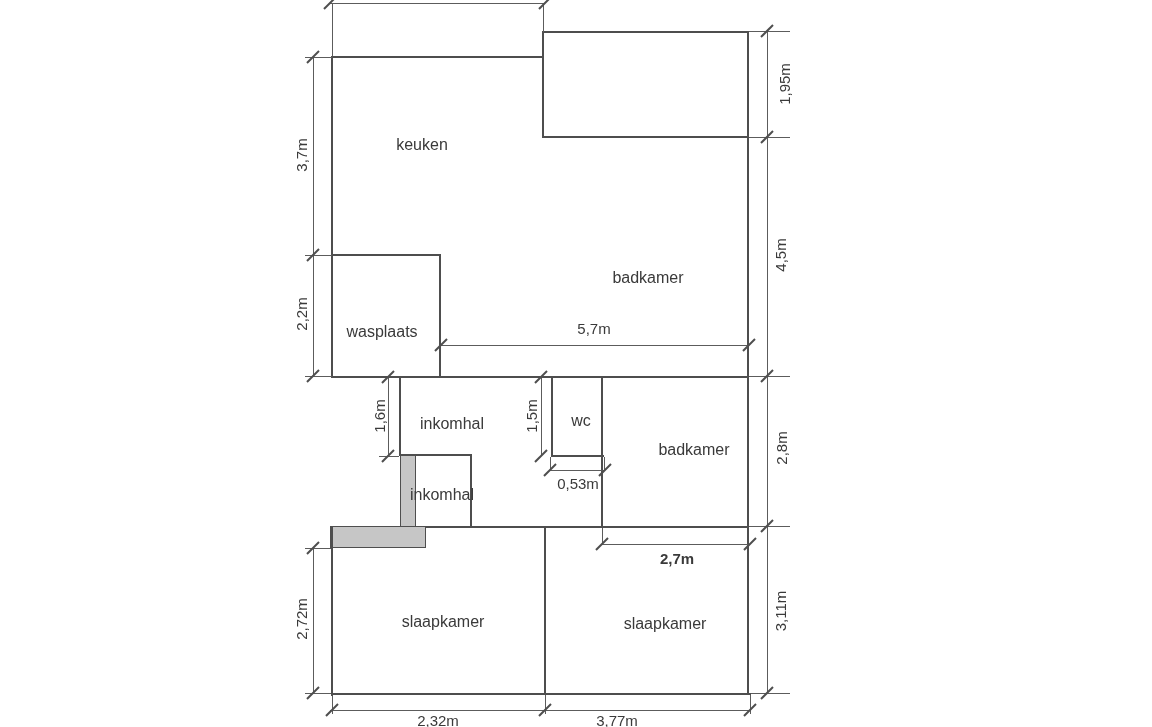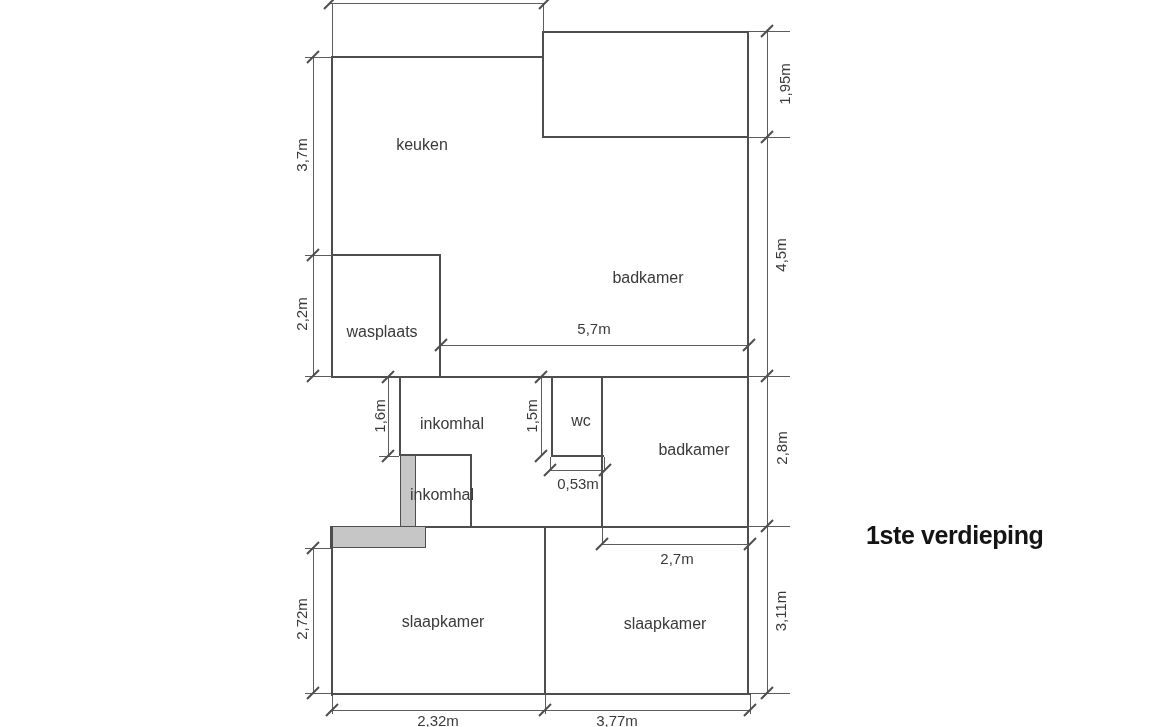--- a/index.html
+++ b/index.html
@@ -116,23 +116,22 @@
 
   <div class="lbl dim rot" style="left:301px;top:155px;">3,7m</div>
   <div class="lbl dim rot" style="left:301px;top:314px;">2,2m</div>
   <div class="lbl dim rot" style="left:784px;top:84px;">1,95m</div>
   <div class="lbl dim rot" style="left:780px;top:255px;">4,5m</div>
   <div class="lbl dim" style="left:594px;top:328px;">5,7m</div>
   <div class="lbl dim rot" style="left:379px;top:416px;">1,6m</div>
   <div class="lbl dim rot" style="left:531px;top:416px;">1,5m</div>
   <div class="lbl dim" style="left:578px;top:483px;">0,53m</div>
   <div class="lbl dim rot" style="left:781px;top:448px;">2,8m</div>
-  <div class="lbl dim" style="left:677px;top:558px;">2,7m</div>
+  <div class="lbl dim" style="left:677px;top:558px;font-weight:bold;">2,7m</div>
   <div class="lbl dim rot" style="left:301px;top:619px;">2,72m</div>
   <div class="lbl dim rot" style="left:780px;top:611px;">3,11m</div>
   <div class="lbl dim" style="left:438px;top:720px;">2,32m</div>
   <div class="lbl dim" style="left:617px;top:720px;">3,77m</div>
 
   <div class="title">
-    <div>1ste verdieping</div>
   </div>
 
 </div>
 
 </body></html>

